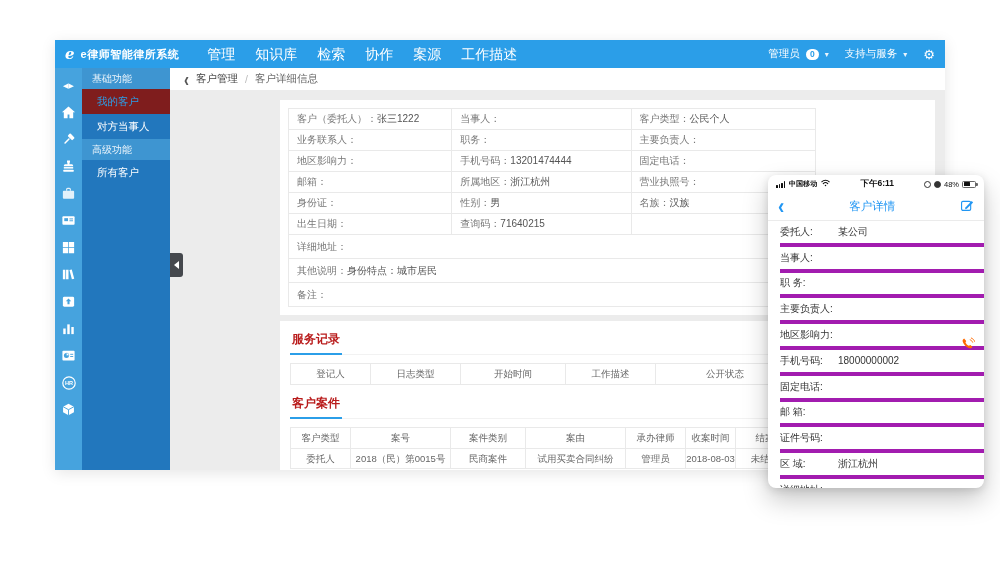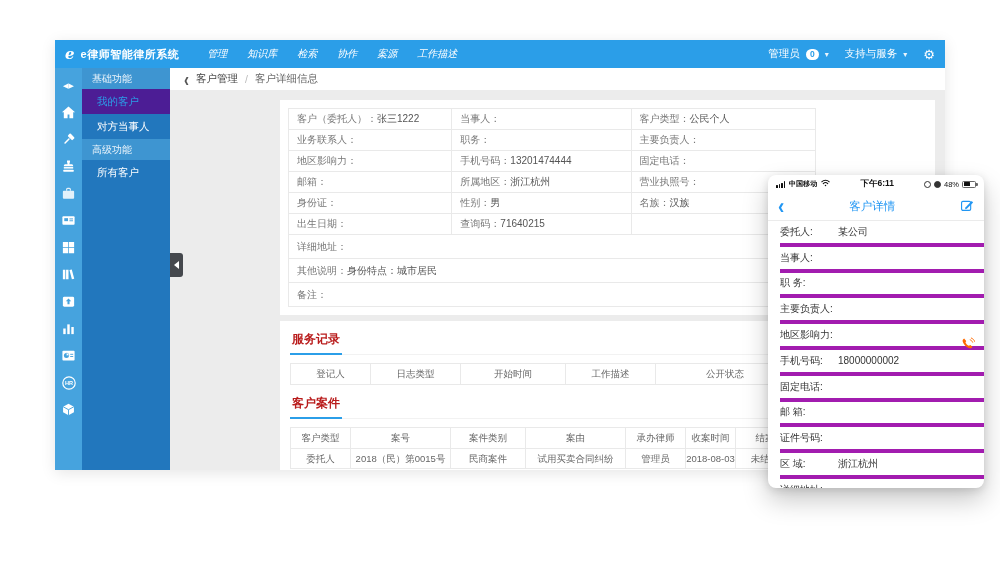--- a/index.html
+++ b/index.html
@@ -9,38 +9,38 @@
   *{margin:0;padding:0;box-sizing:border-box;}
   body{background:#fff;font-family:"Liberation Sans","DejaVu Sans",sans-serif;}
   .canvas{position:relative;width:1000px;height:588px;background:#fff;overflow:hidden;}
 
   
   .app{position:absolute;left:55px;top:40px;width:890px;height:430px;box-shadow:0 3px 14px rgba(0,0,0,.10);background:var(--contentBg);}
   .app-header{height:28px;background:var(--accent);display:flex;align-items:center;color:#fff;padding:0 10px;}
   .logo{font-family:"DejaVu Serif",serif;font-style:italic;font-weight:bold;font-size:15px;margin-right:6px;}
   .app-title{font-size:11px;font-weight:bold;letter-spacing:.5px;white-space:nowrap;}
   .top-nav{display:flex;margin-left:18px;}
-  .nav-item{font-size:10px;padding:0 10px;line-height:28px;cursor:pointer;white-space:nowrap;font-style:italic;}
+  .nav-item{font-size:14px;padding:0 10px;line-height:28px;cursor:pointer;white-space:nowrap;}
   .header-right{margin-left:auto;display:flex;align-items:center;gap:6px;font-size:10.5px;}
   .badge{background:#fff;color:var(--accent);font-size:8.5px;line-height:11px;min-width:13px;text-align:center;border-radius:7px;padding:0 3px;font-weight:bold;}
   .caret{font-size:8px;opacity:.9;}
   .support{margin-left:10px;}
   .gear{font-size:13px;margin-left:10px;cursor:pointer;}
 
   .app-body{display:flex;height:402px;position:relative;overflow:hidden;}
   
   .rail{width:27px;background:var(--rail);display:flex;flex-direction:column;align-items:center;padding-top:4px;flex:none;}
   .ric{height:27px;width:27px;display:flex;align-items:center;justify-content:center;cursor:pointer;}
   .ric svg{display:block;}
   .collapse-glyph{color:#fff;font-size:7px;letter-spacing:0;}
   
   .panel{width:88px;background:var(--panel);flex:none;color:#fff;}
   .p-header{height:21px;line-height:21px;padding-left:10px;background:var(--panelHeader);font-size:10px;color:#eaf4fb;}
   .p-item{height:25px;line-height:25px;padding-left:15px;font-size:10.5px;cursor:pointer;}
-  .p-item.selected{background:#4c1d95;color:var(--accent);}
+  .p-item.selected{background:#7f1d1d;color:var(--accent);}
   
   .handle{position:absolute;left:115px;top:185px;width:13px;height:24px;background:#45484d;border-radius:0 3px 3px 0;display:flex;align-items:center;justify-content:center;cursor:pointer;z-index:3;}
   .handle i{display:block;width:0;height:0;border-top:4px solid transparent;border-bottom:4px solid transparent;border-right:5px solid #fff;}
 
   
   .content{flex:1;display:flex;flex-direction:column;overflow:hidden;background:var(--contentBg);}
   .crumbbar{height:22px;background:#fff;display:flex;align-items:center;font-size:10.5px;color:#444;padding-left:14px;gap:7px;flex:none;}
   .crumb-back{font-size:15px;color:#555;line-height:20px;cursor:pointer;font-weight:bold;transform:scaleY(1.3);}
   .crumb-sep{color:#bbb;}
   .crumb-page{color:#666;}

